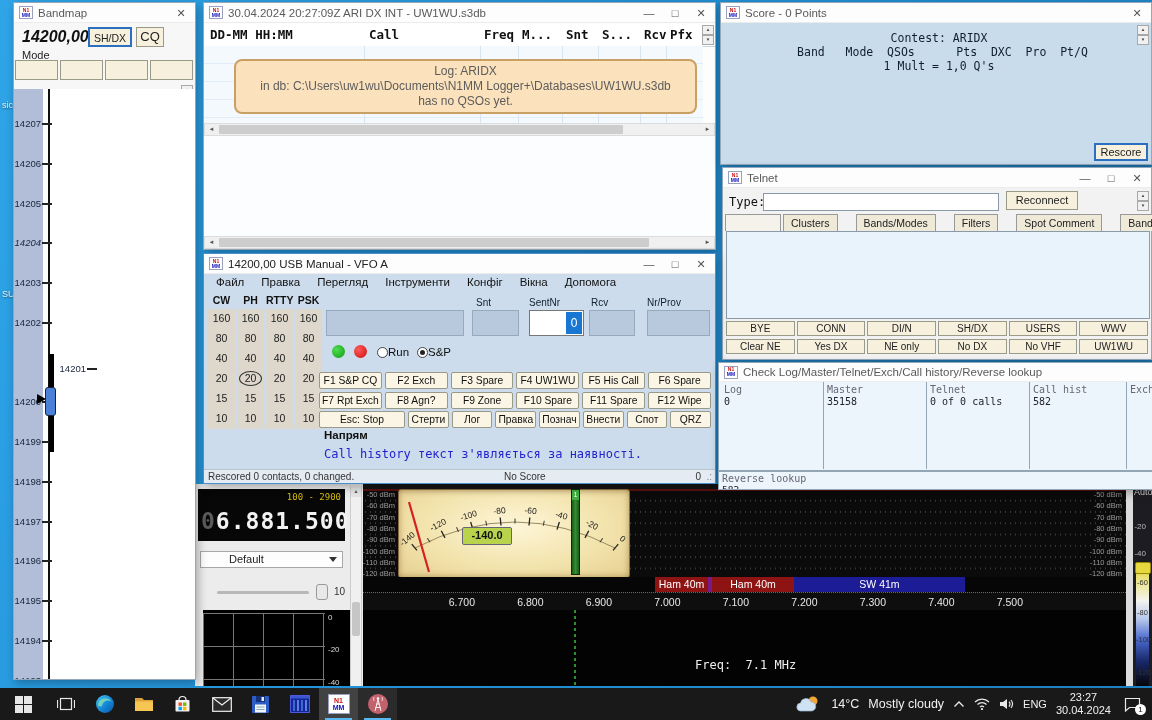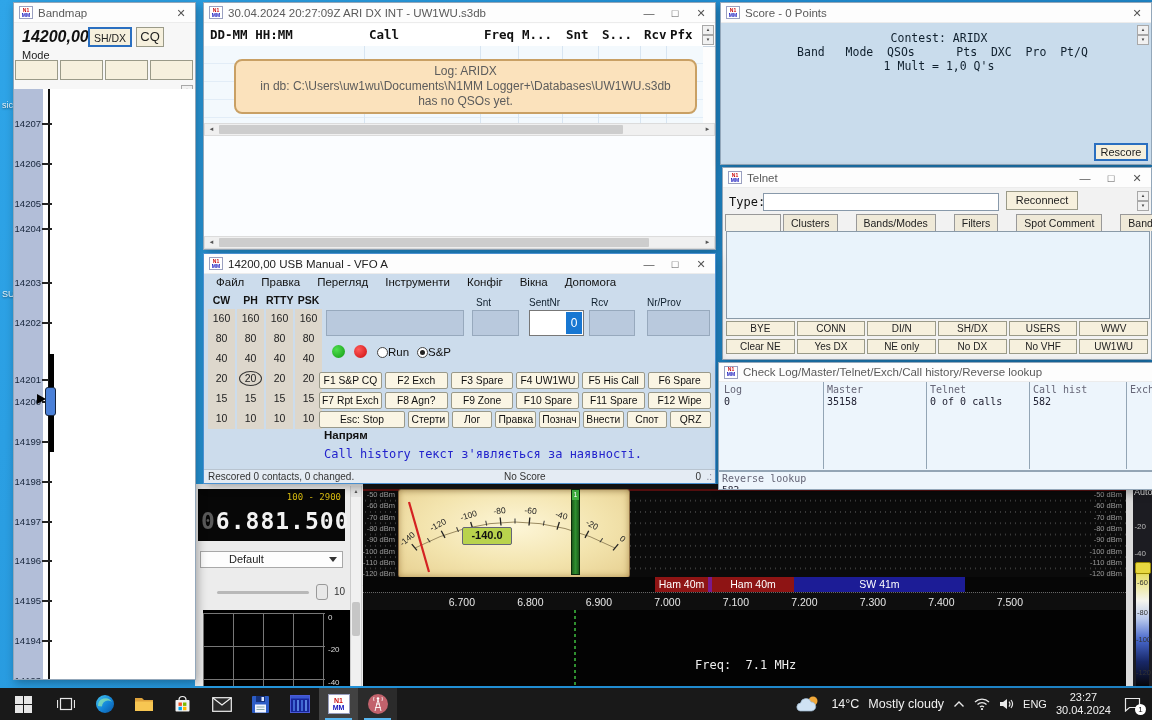--- a/index.html
+++ b/index.html
@@ -383,33 +383,33 @@
             <i></i>
           </div>
           <div class="bm-row" style="top: 68.75px;">
             <span>14206</span>
             <i></i>
           </div>
           <div class="bm-row" style="top: 108.5px;">
             <span>14205</span>
             <i></i>
           </div>
-          <div class="bm-row" style="top: 134px;">
+          <div class="bm-row" style="top: 148px; font-style: italic;">
             <span>14204</span>
             <i></i>
           </div>
           <div class="bm-row" style="top: 188px;">
             <span>14203</span>
             <i></i>
           </div>
           <div class="bm-row" style="top: 227.75px;">
             <span>14202</span>
             <i></i>
           </div>
-          <div class="bm-row" style="top: 285px;">
+          <div class="bm-row" style="top: 274px; margin-left: 45px;">
             <span>14201</span>
             <i></i>
           </div>
           <div class="bm-row" style="top: 307.25px;">
             <span>14200</span>
             <i></i>
           </div>
           <div class="bm-row" style="top: 347px;">
             <span>14199</span>
             <i></i>

